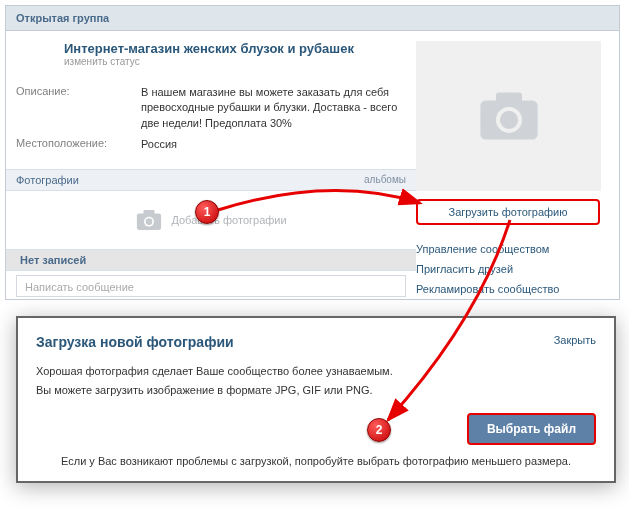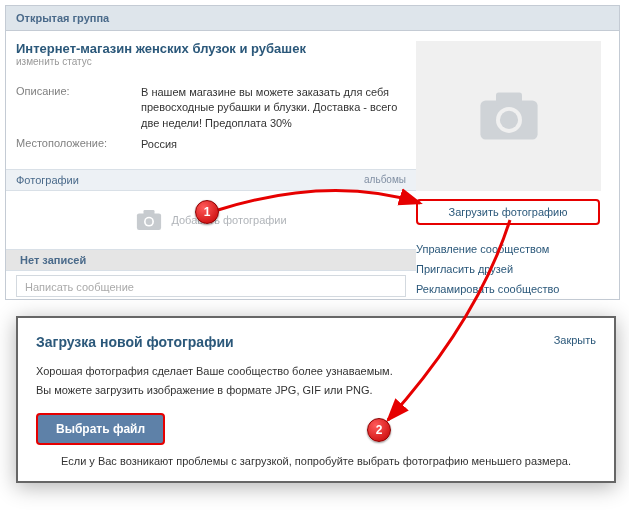--- a/index.html
+++ b/index.html
@@ -31,20 +31,21 @@
   .left-col {
     width: 410px;
     padding: 10px 10px 0 10px;
   }
   .right-col {
     width: 195px;
     padding: 10px 10px 0 0;
   }
   .title-block {
     padding-bottom: 8px;
+    margin-left: 48px;
   }
   .group-title {
     color: #2b587a;
     font-weight: bold;
     font-size: 13px;
   }
   .status-link {
     color: #999;
     font-size: 10px;
     cursor: pointer;
@@ -178,21 +179,21 @@
     color: #2b587a;
     font-size: 11px;
     cursor: pointer;
   }
   .modal-body {
     margin-top: 12px;
     color: #333;
     line-height: 1.7;
   }
   .choose-wrap {
-    text-align: left;
+    text-align: right;
     margin: 14px 0 6px 0;
     position: relative;
   }
   .choose-btn {
     display: inline-block;
     background: #5e81a8;
     color: #fff;
     font-size: 12px;
     font-weight: bold;
     padding: 7px 18px;

